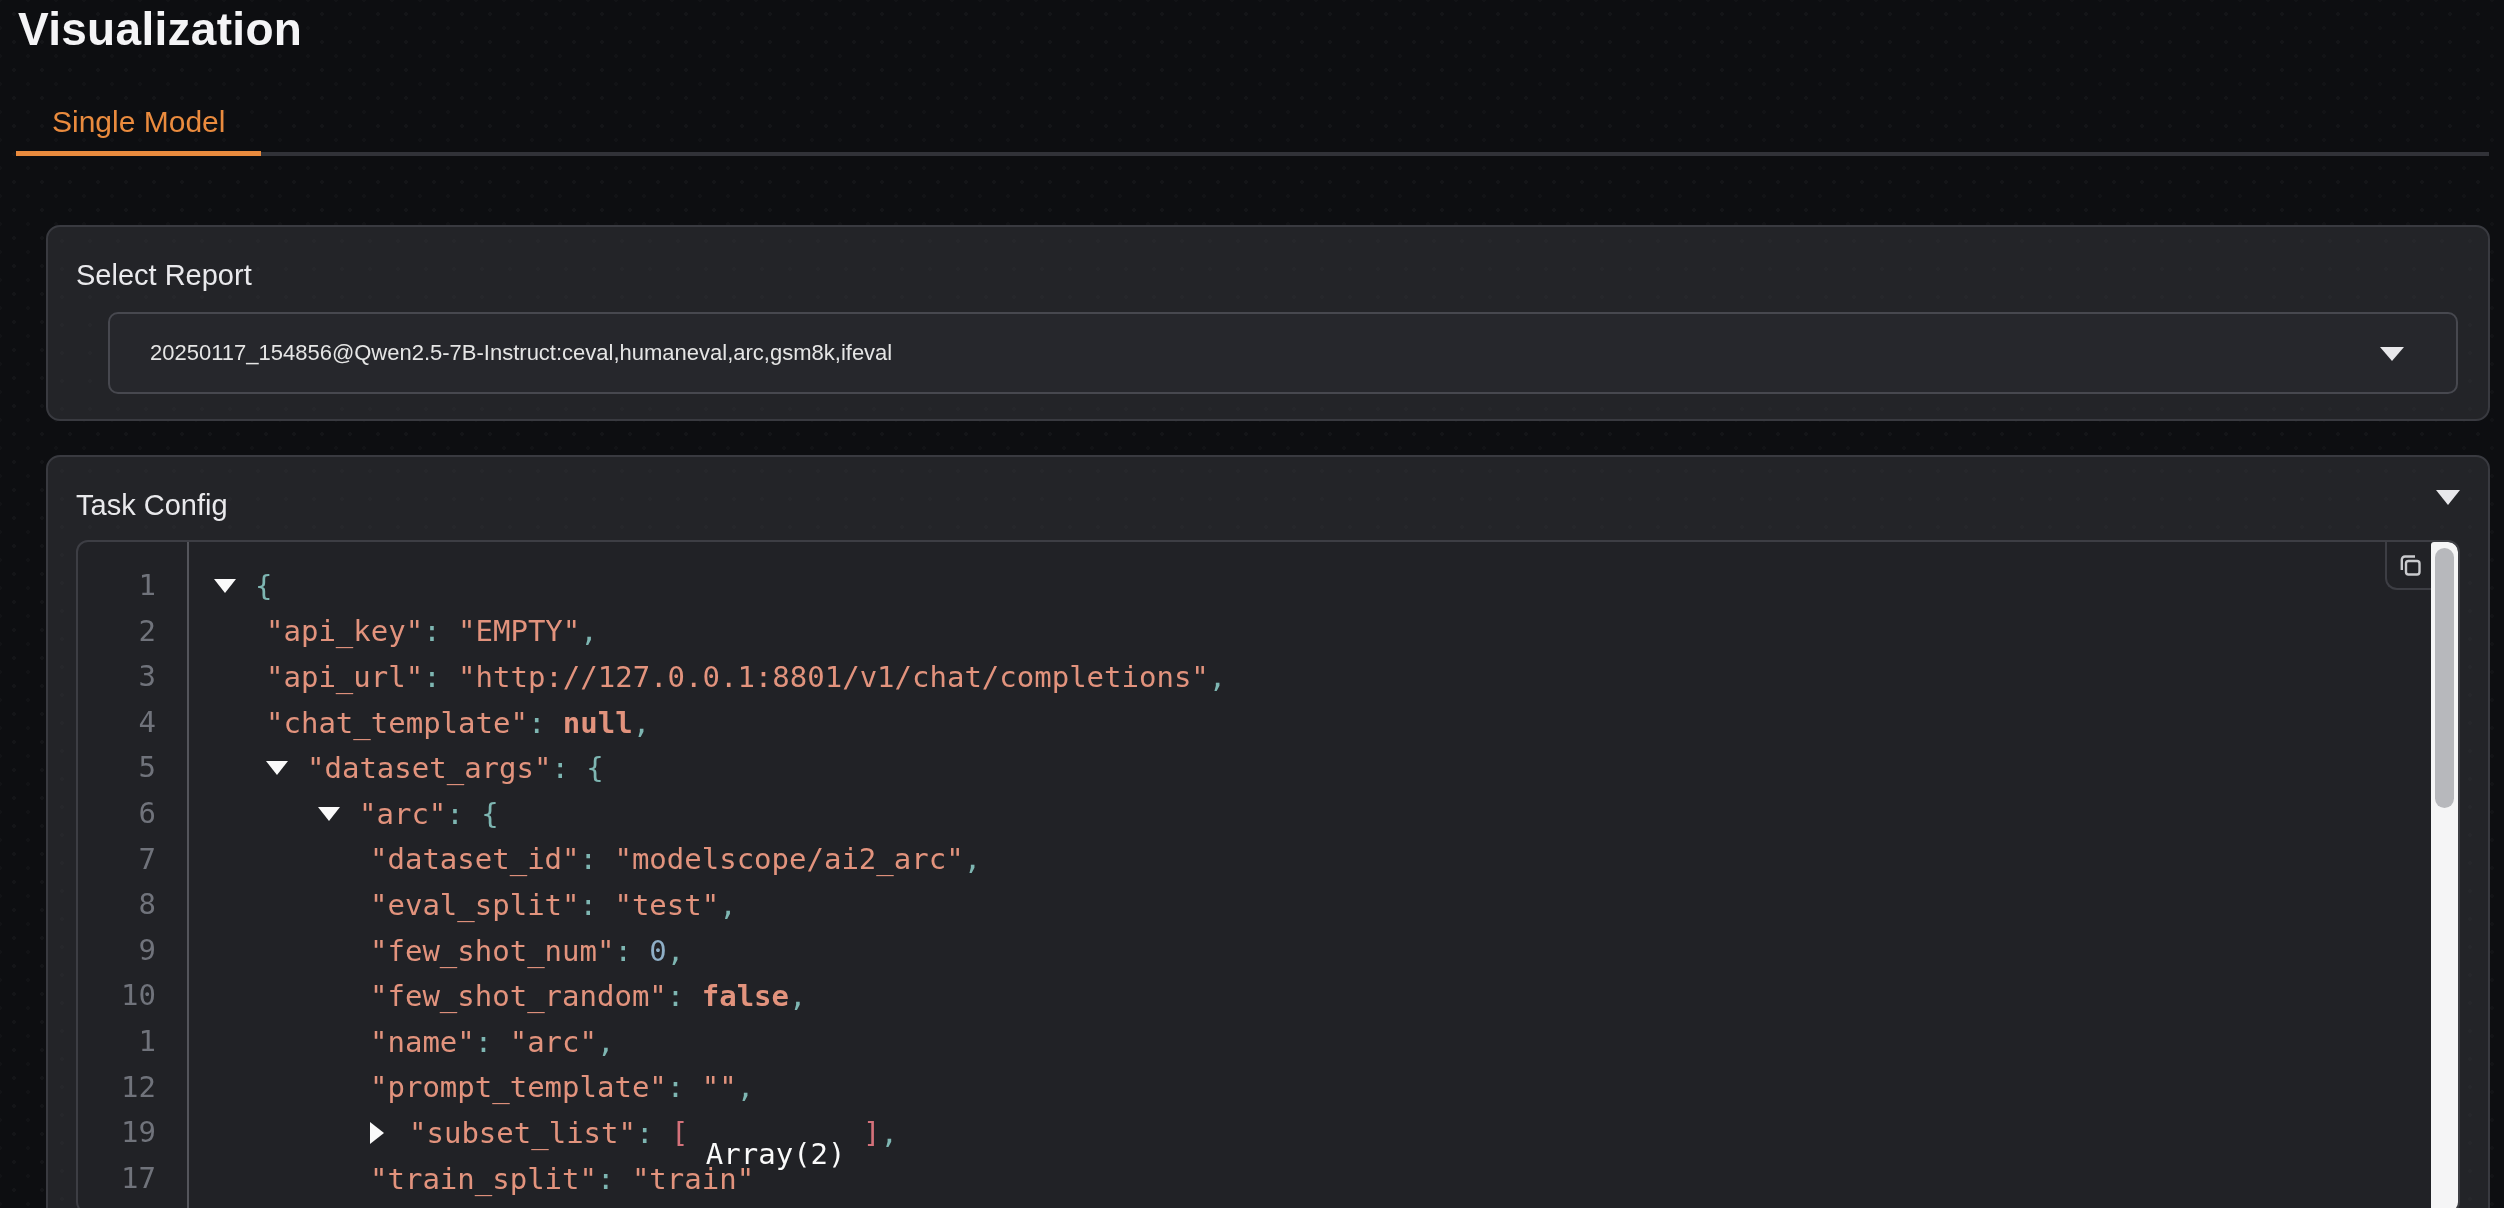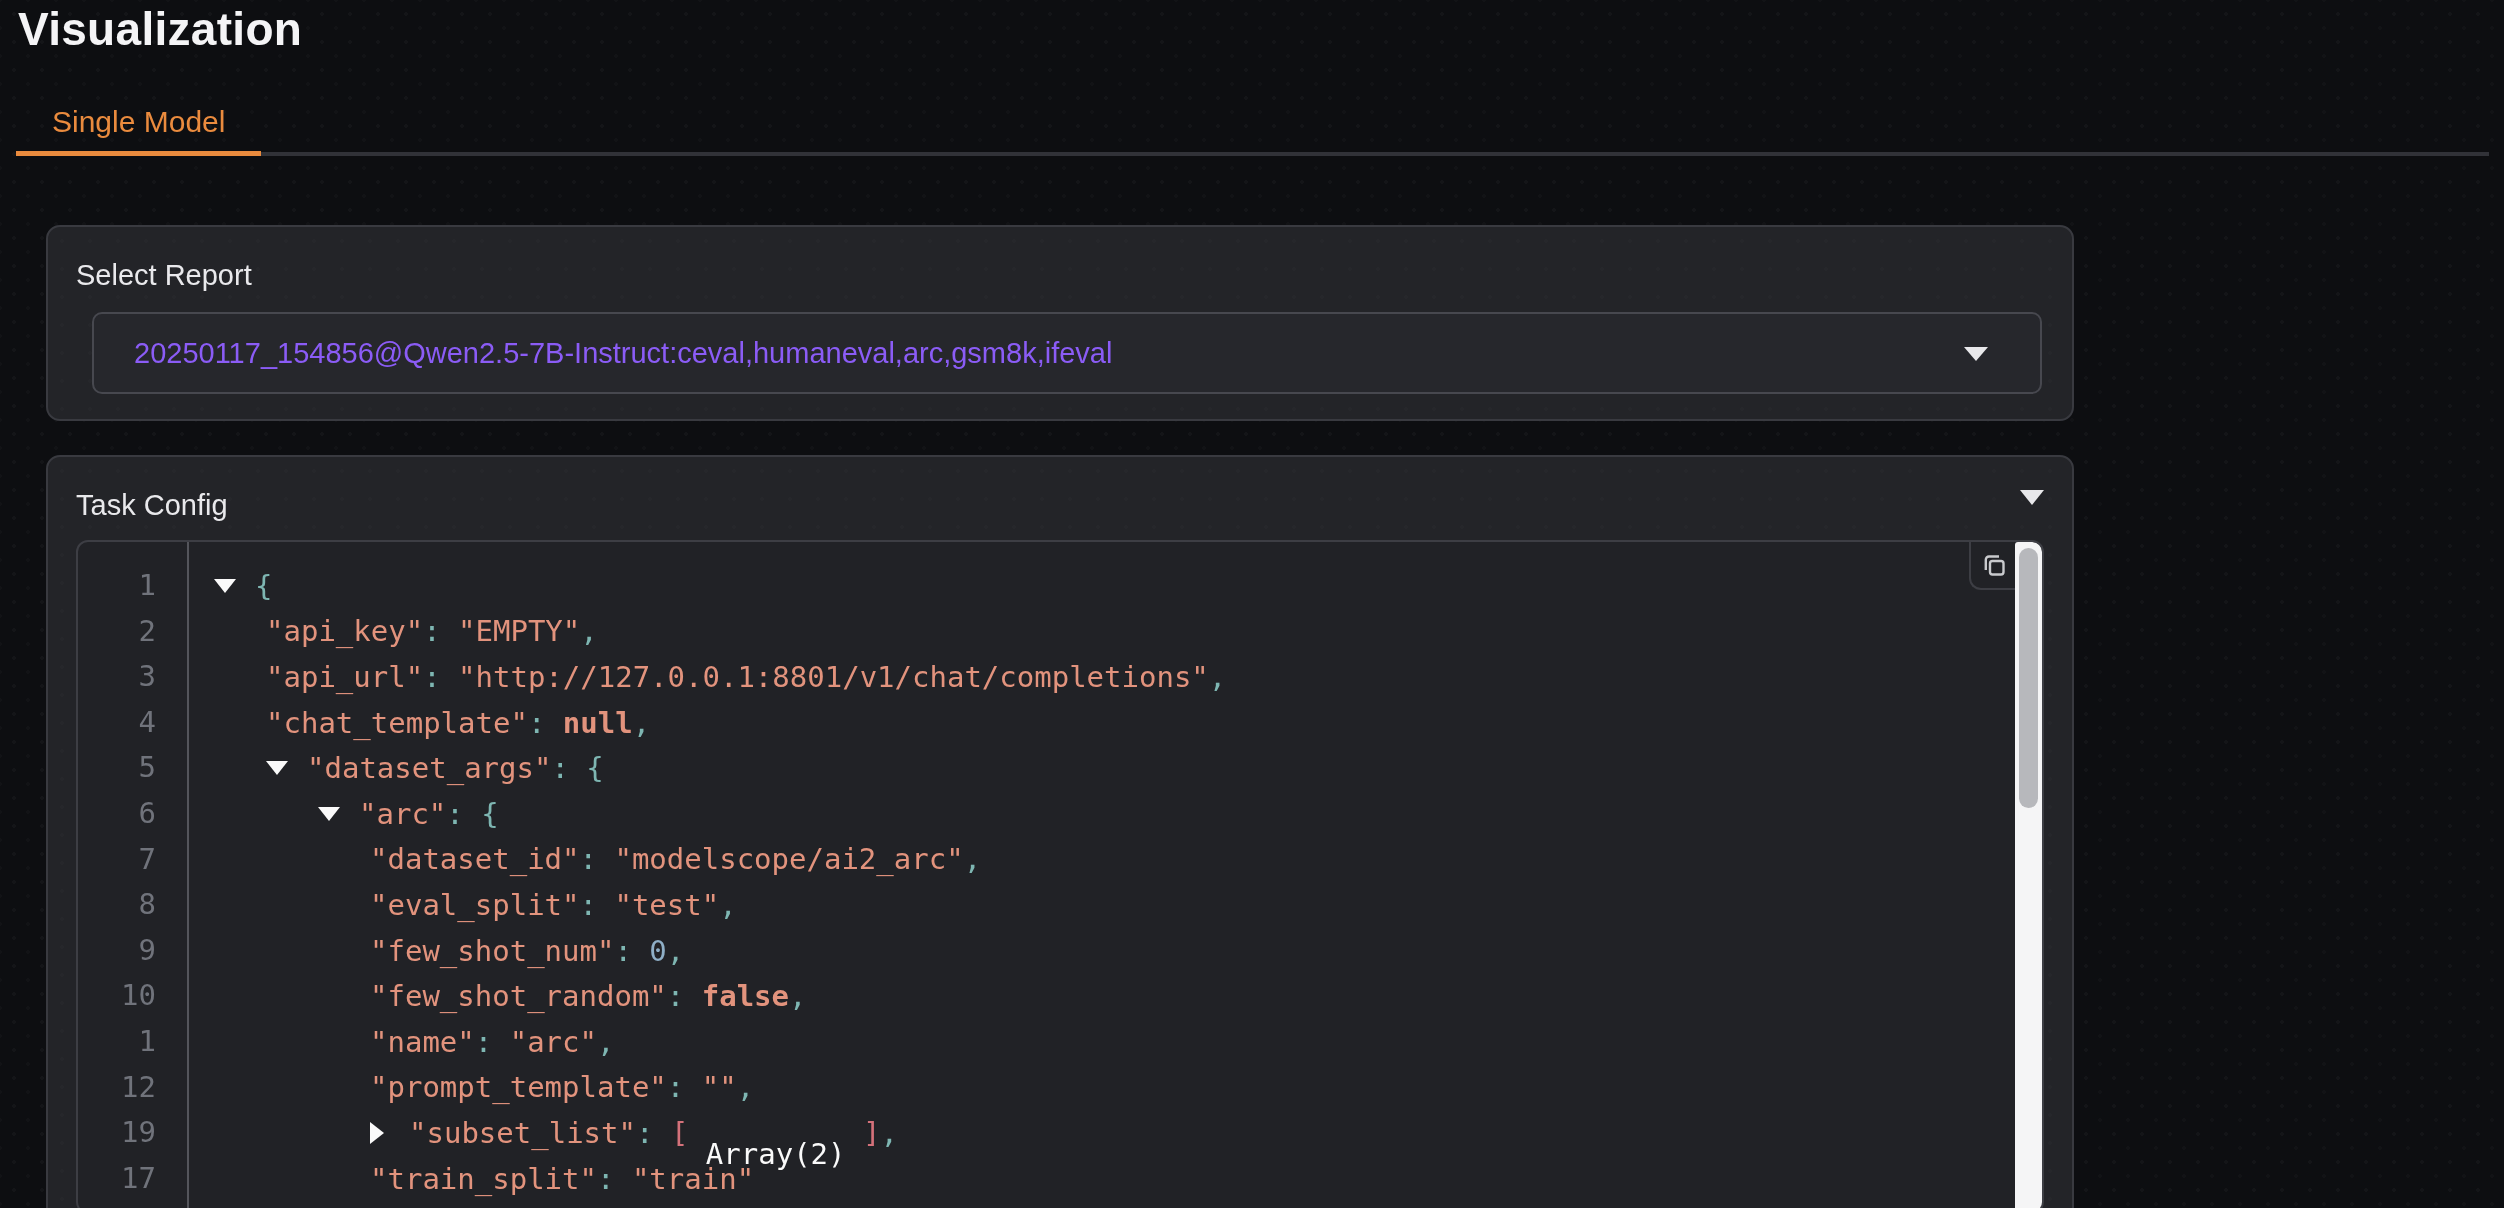--- a/index.html
+++ b/index.html
@@ -33,35 +33,35 @@
     font-size: 30px; color: #ededf0; cursor: pointer; white-space: nowrap; text-align: center;
   }
   .tab.active { color: var(--accent, #ea8b3e); }
   .tab.active::after {
     content: ""; position: absolute; left: 0; right: 0; bottom: -4px; height: 5px;
     background: var(--accent, #ea8b3e);
   }
 
   
   .card {
-    position: absolute; left: 46px; width: 2028px;
+    position: absolute; left: 46px; width: 2444px;
     background-color: #232428;
     background-image: radial-gradient(rgba(255,255,255,0.015) 2px, transparent 2px);
     background-size: 28px 28px;
     border: 2px solid #393a40; border-radius: 14px;
   }
   .card-label { position: absolute; left: 28px; top: 32px; font-size: 29px; color: #e9e9ec; }
 
   
   #card-report { top: 225px; height: 196px; }
   .dropdown {
-    position: absolute; left: 44px; right: 30px; top: 85px; height: 82px;
+    position: absolute; left: 60px; right: 30px; top: 85px; height: 82px;
     background: #26272c; border: 2px solid #47484f; border-radius: 10px;
     display: flex; align-items: center; padding: 0 40px;
-    font-size: 29px; color: #8b5cf6; cursor: pointer;
+    font-size: 22px; color: #e5e5e5; cursor: pointer;
   }
   .dd-arrow {
     position: absolute; right: 52px; top: 50%; margin-top: -6px;
     width: 0; height: 0;
     border-left: 12px solid transparent; border-right: 12px solid transparent;
     border-top: 14px solid #e8e8eb;
   }
 
   
   #card-task { top: 455px; height: 810px; }

